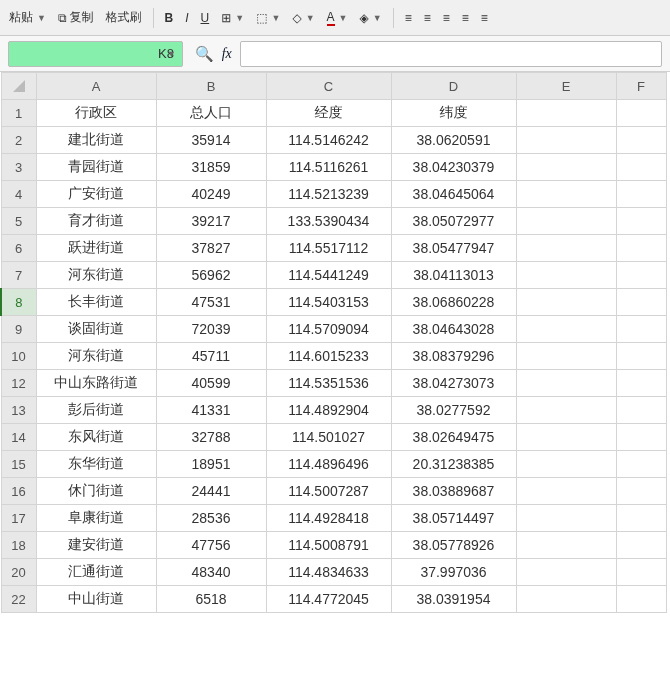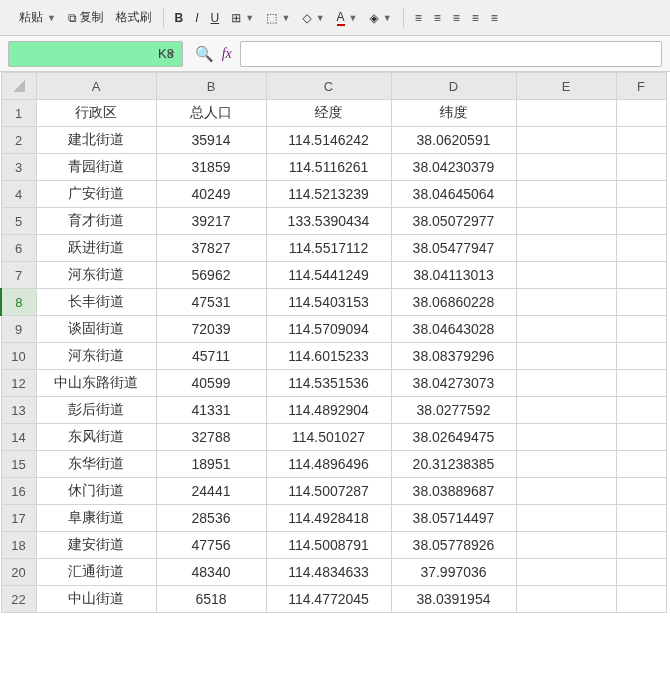--- a/index.html
+++ b/index.html
@@ -1,25 +1,25 @@
 <!DOCTYPE html>
 <html><head>
 <meta charset="utf-8">
 <style>
 *{box-sizing:border-box;margin:0;padding:0}
 body{font-family:"Microsoft YaHei",Arial,sans-serif;font-size:13px;color:#333;background:#fff;width:670px;height:700px;overflow:hidden}
-.toolbar{background:#f0f0f0;border-bottom:1px solid #ccc;height:36px;display:flex;align-items:center;padding:0 14px;gap:2px}
+.toolbar{background:#f0f0f0;border-bottom:1px solid #ccc;height:36px;display:flex;align-items:center;padding:0 4px;gap:2px}
 .tb-btn{display:inline-flex;align-items:center;justify-content:center;height:26px;padding:0 5px;border-radius:3px;cursor:pointer;font-size:12px;gap:3px}
 .tb-sep{width:1px;height:20px;background:#ccc;margin:0 4px}
 .dd{font-size:9px;color:#666;margin-left:1px}
 .namebar{background:#f7f7f7;border-bottom:1px solid #d0d0d0;height:36px;display:flex;align-items:center;padding:4px 8px;gap:12px}
 .namebox{width:175px;height:26px;border:1px solid #bbb;background:#86efac;display:flex;align-items:center;padding:0 8px;font-size:13px;border-radius:2px;justify-content:flex-end;position:relative}
 .namebox .dd{position:absolute;right:6px}
 .fxwrap{display:flex;align-items:center;gap:8px;flex:1}
-.fxicon{font-style:italic;font-family:serif;font-size:14px;color:#701a75}
+.fxicon{font-style:italic;font-family:serif;font-size:14px;color:#0f172a}
 .fxinput{flex:1;height:26px;border:1px solid #bbb;background:#fff;padding:0 6px;border-radius:2px}
 .grid{position:relative;overflow:auto;height:628px}
 table{border-collapse:collapse;table-layout:fixed}
 th,td{border:1px solid #d4d4d4;height:27px;overflow:hidden;white-space:nowrap}
 .corner{width:35px;background:#e8e8e8}
 .colh{background:#e8e8e8;text-align:center;font-weight:normal;color:#555;font-size:13px}
 .rowh{width:35px;background:#e8e8e8;text-align:center;font-weight:normal;color:#555;font-size:13px}
 .rowh.sel{background:#d8e8d8;color:#2a7a2a;border-left:2px solid #2a7a2a}
 td.cell{background:#fff;text-align:center;padding:0 6px;font-size:14px}
 .cA{width:120px}.cB{width:110px}.cC{width:125px}.cD{width:125px}.cE{width:100px}.cF{width:50px}

